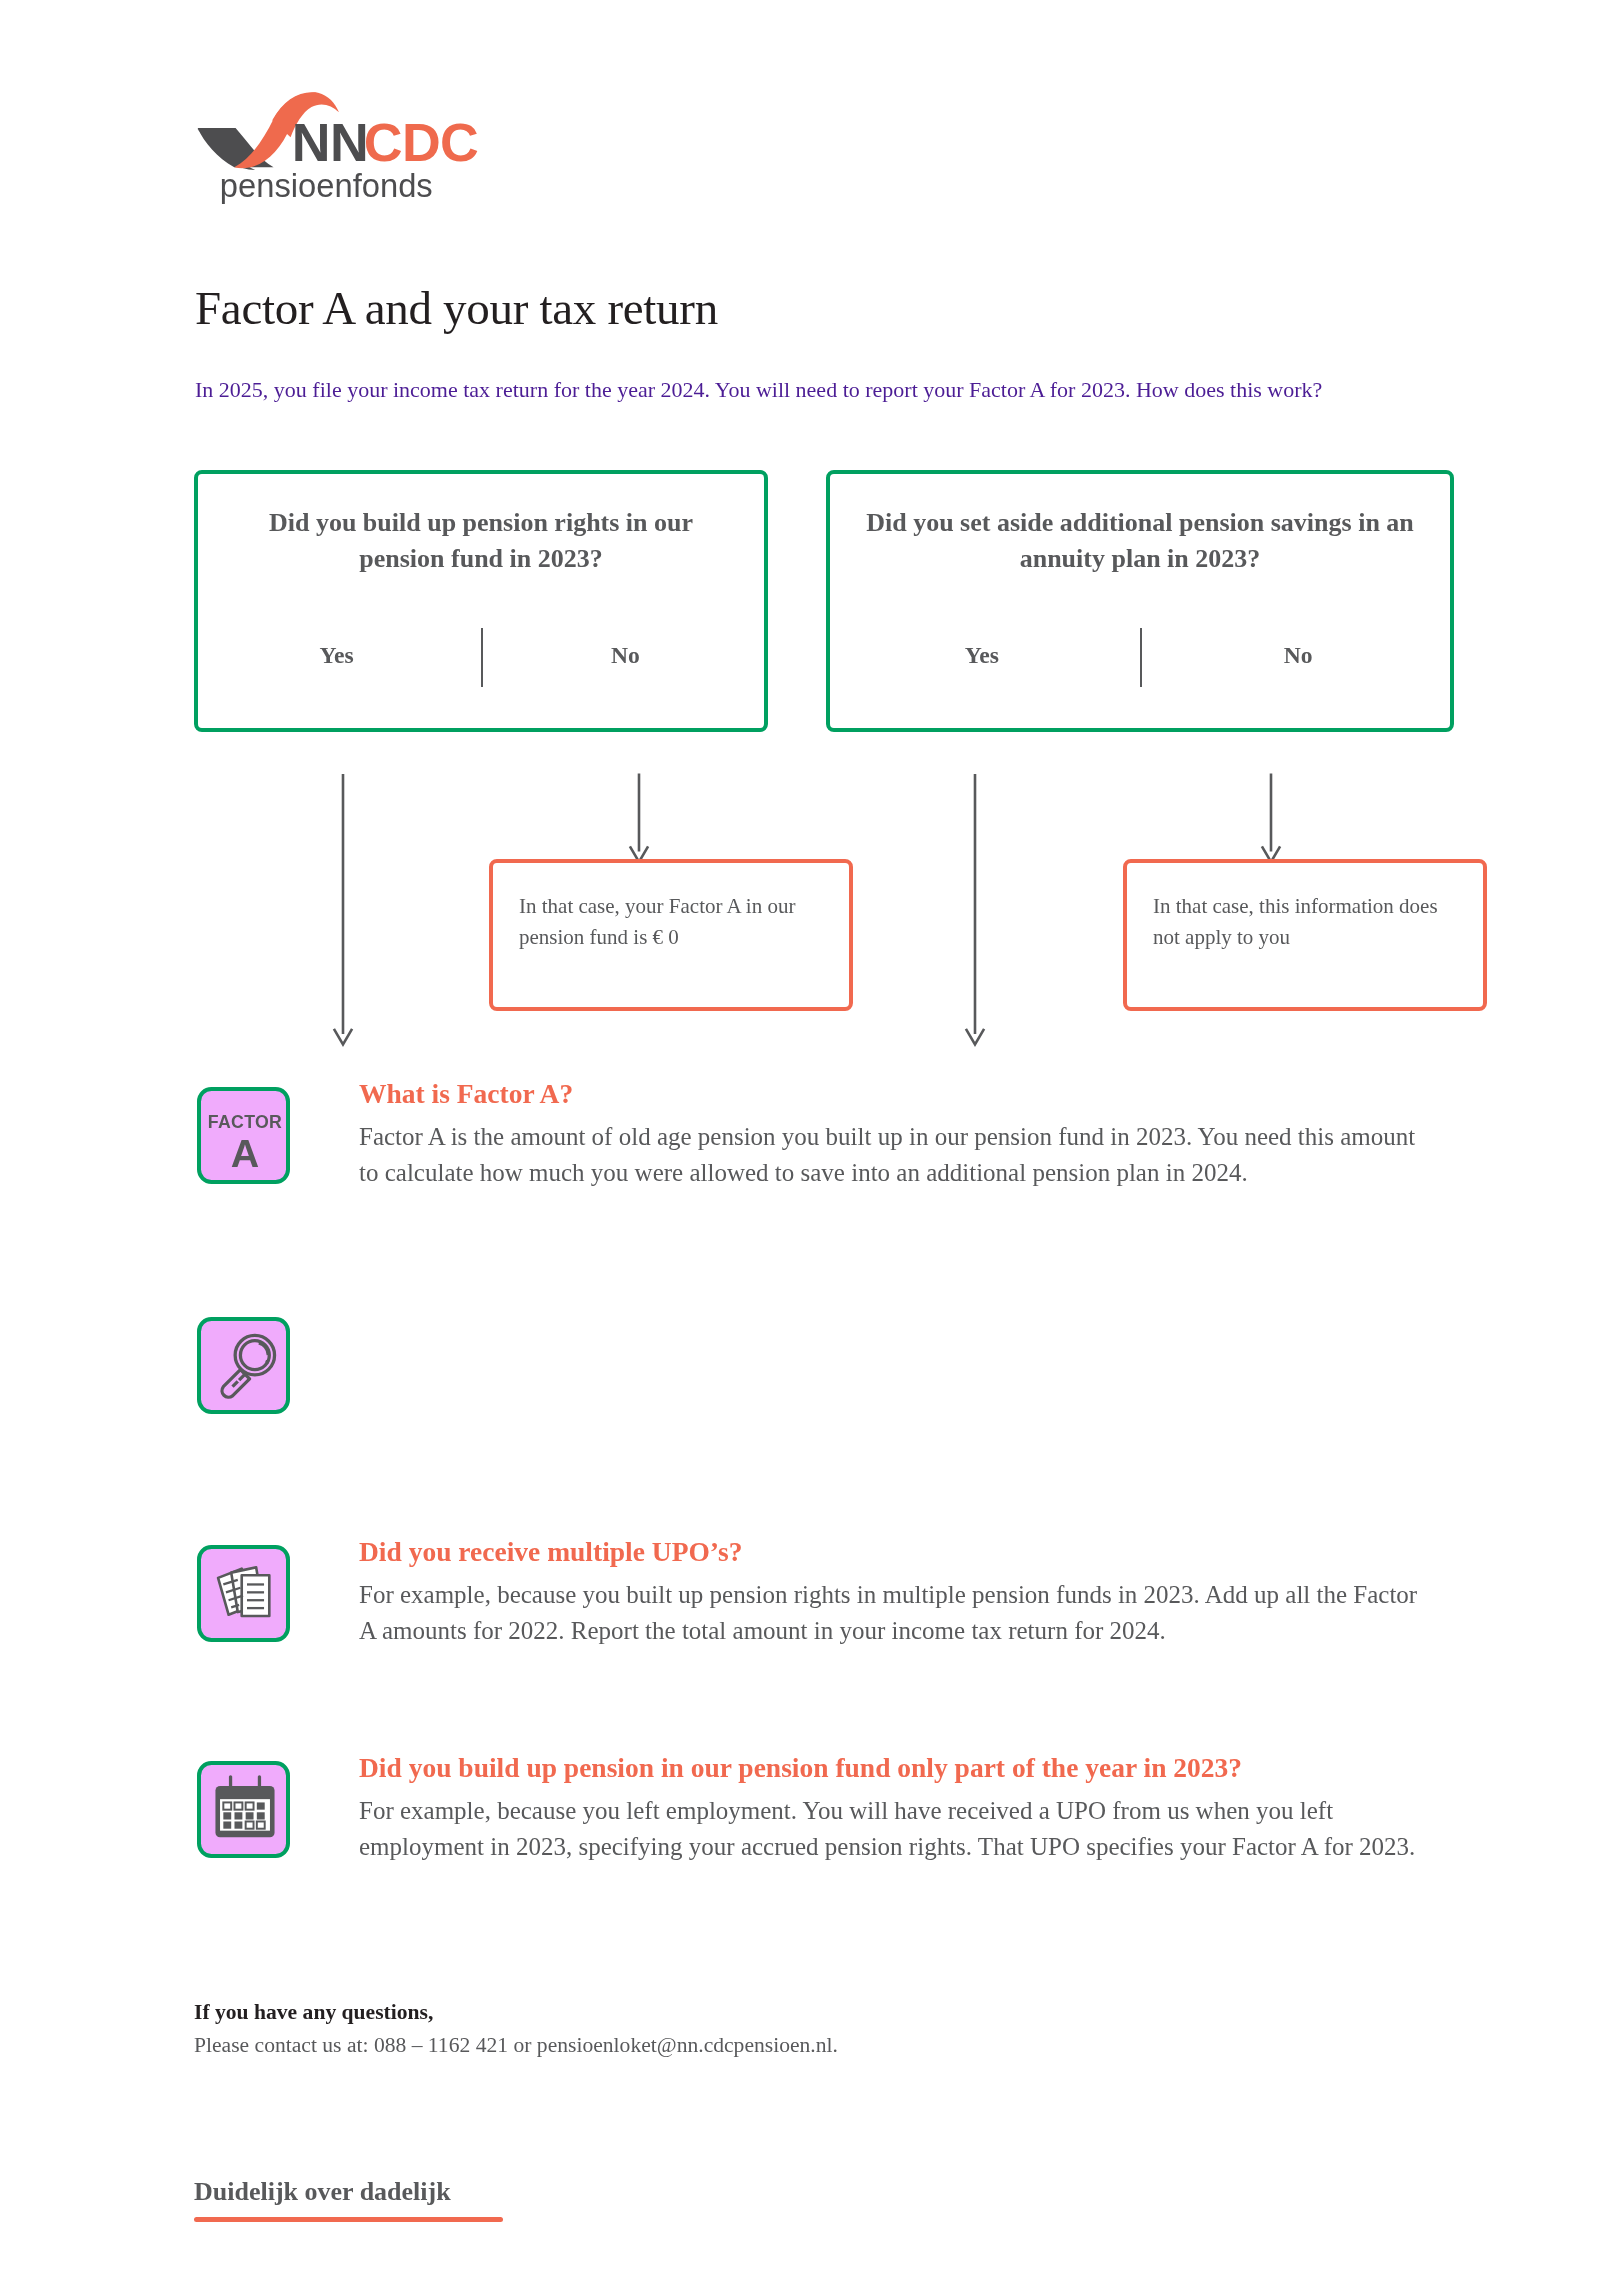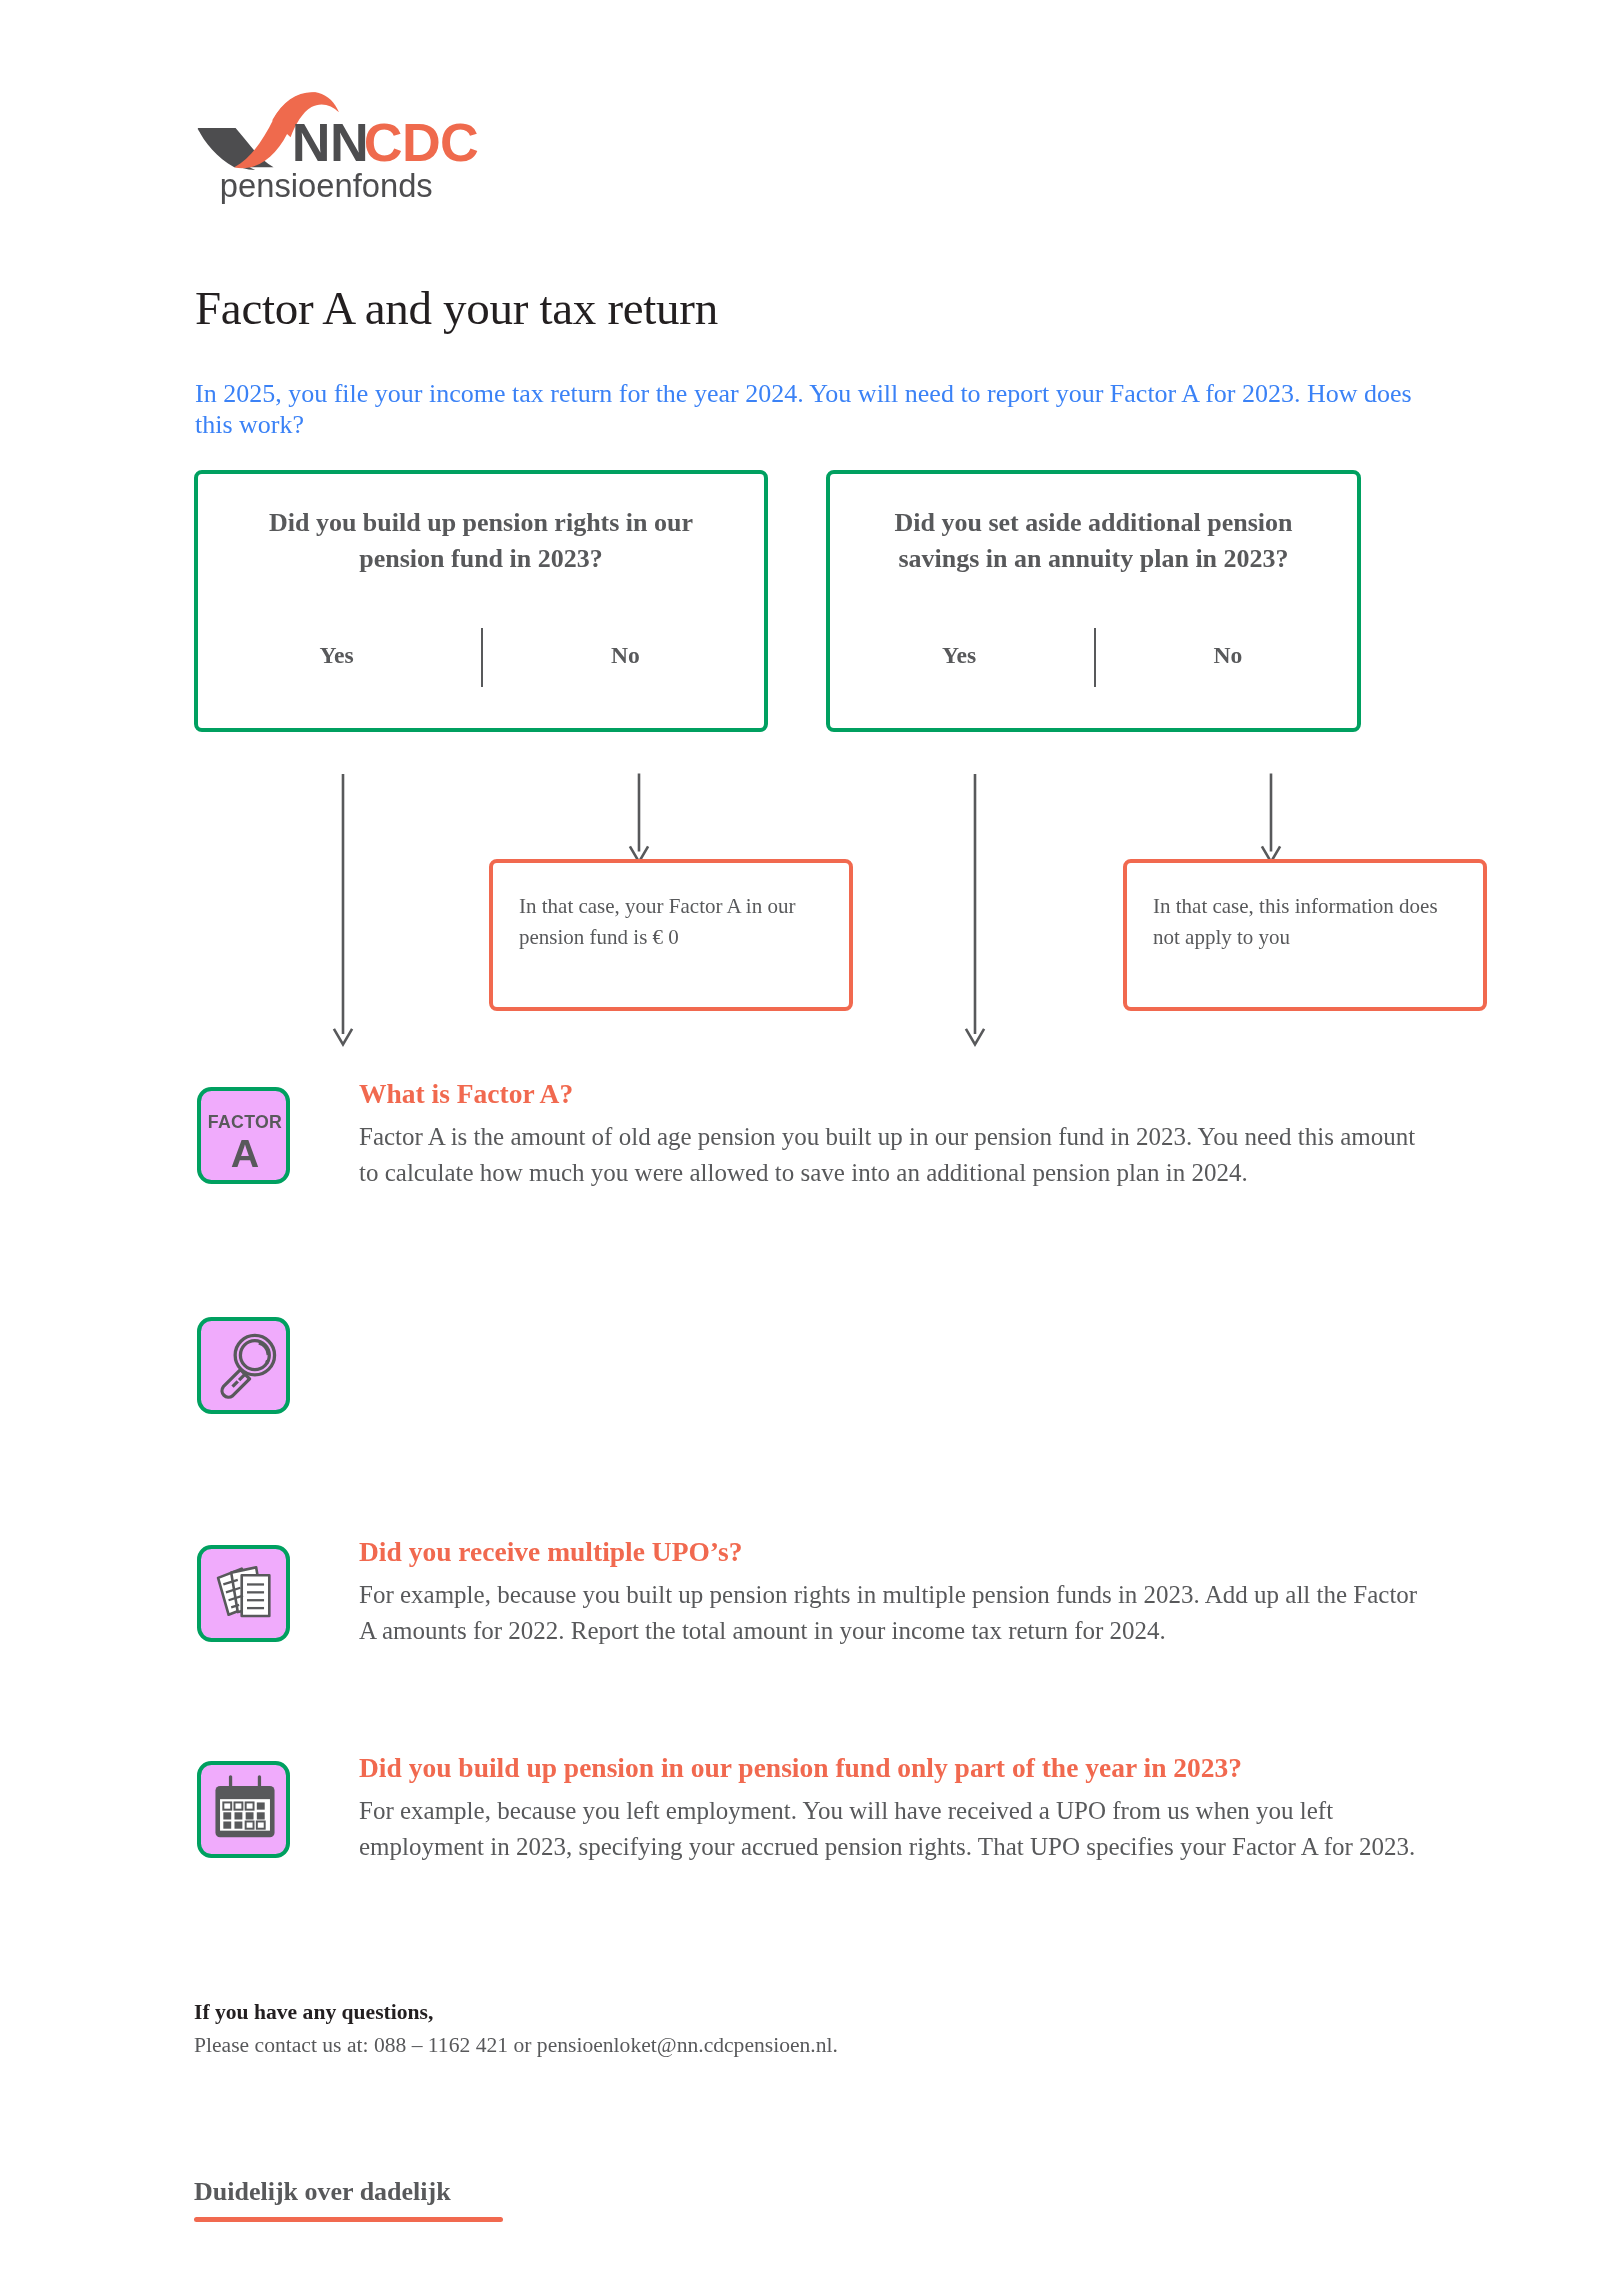--- a/index.html
+++ b/index.html
@@ -35,37 +35,37 @@
     font-weight: 400;
     color: #231f20;
     letter-spacing: -0.3px;
     white-space: nowrap;
   }
   .intro {
     position: absolute;
     left: 195px;
     top: 352px;
     width: 1243px;
-    font-size: 26px;
+    font-size: 22px;
     line-height: 31px;
-    color: #3b82f6;
+    color: #4c1d95;
   }
 
   
   .decision-box {
     position: absolute;
     box-sizing: border-box;
     border: 4.6px solid #00a060;
     border-radius: 7.9px;
     background: #ffffff;
     top: 470px;
     height: 262px;
   }
   #decision-box-0 { left: 194px;  width: 574px; }
-  #decision-box-1 { left: 826px; width: 535px; }
+  #decision-box-1 { left: 826px; width: 628px; }
   .decision-q {
     position: absolute;
     left: 33px;
     right: 33px;
     top: 31px;
     text-align: center;
     font-size: 26px;
     font-weight: bold;
     line-height: 36px;
     color: #58595b;

